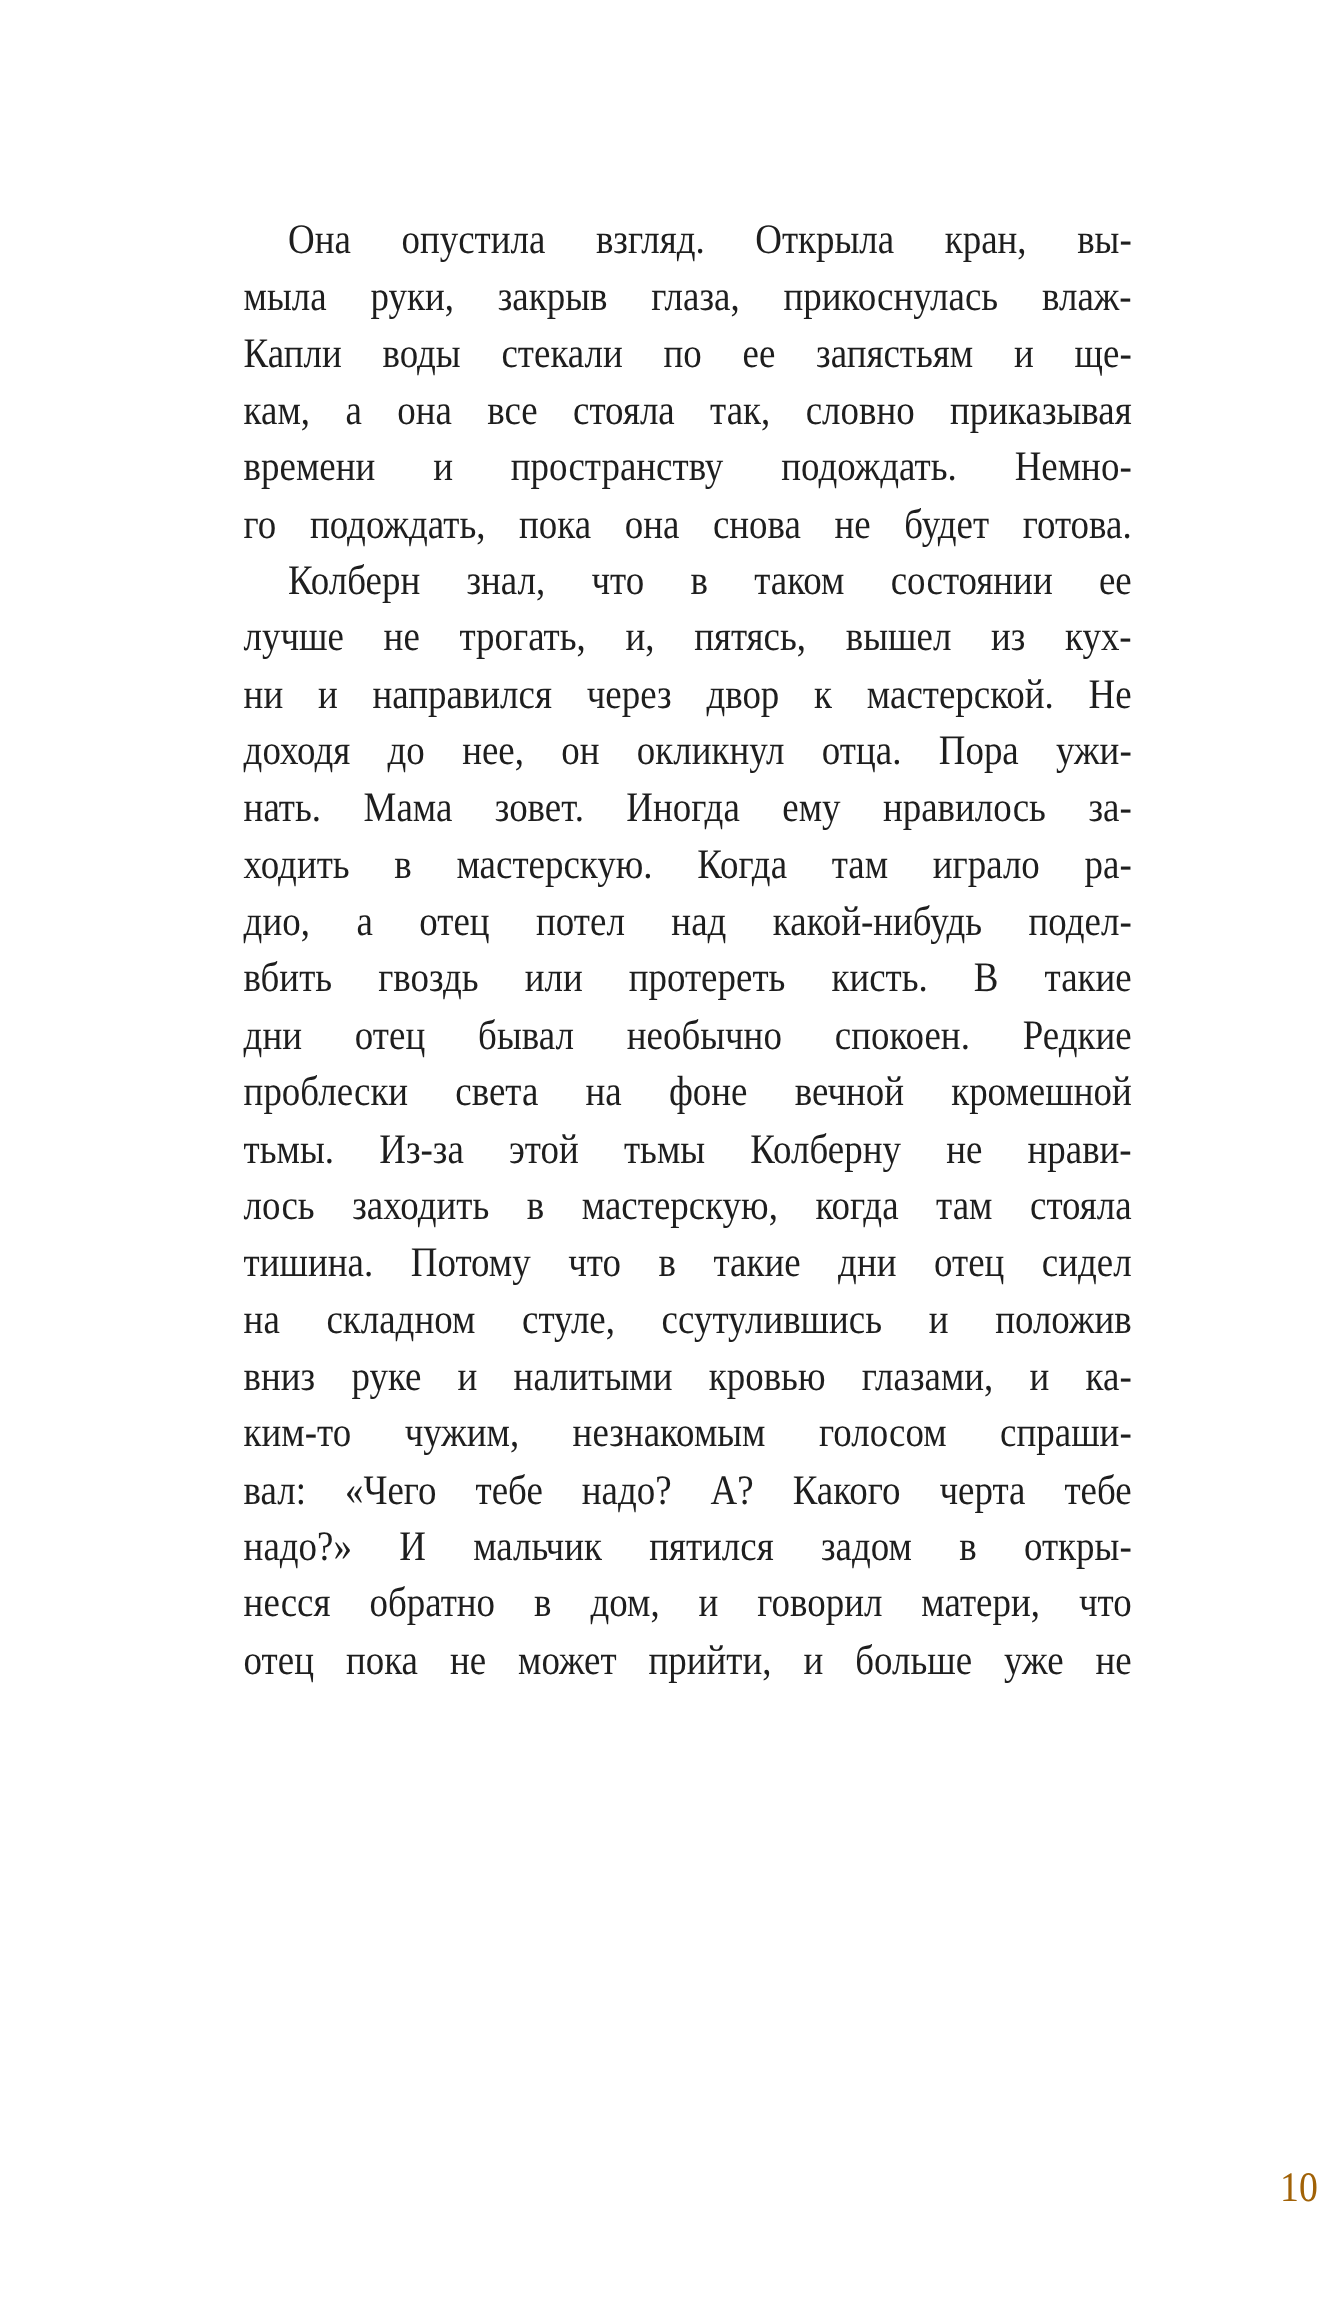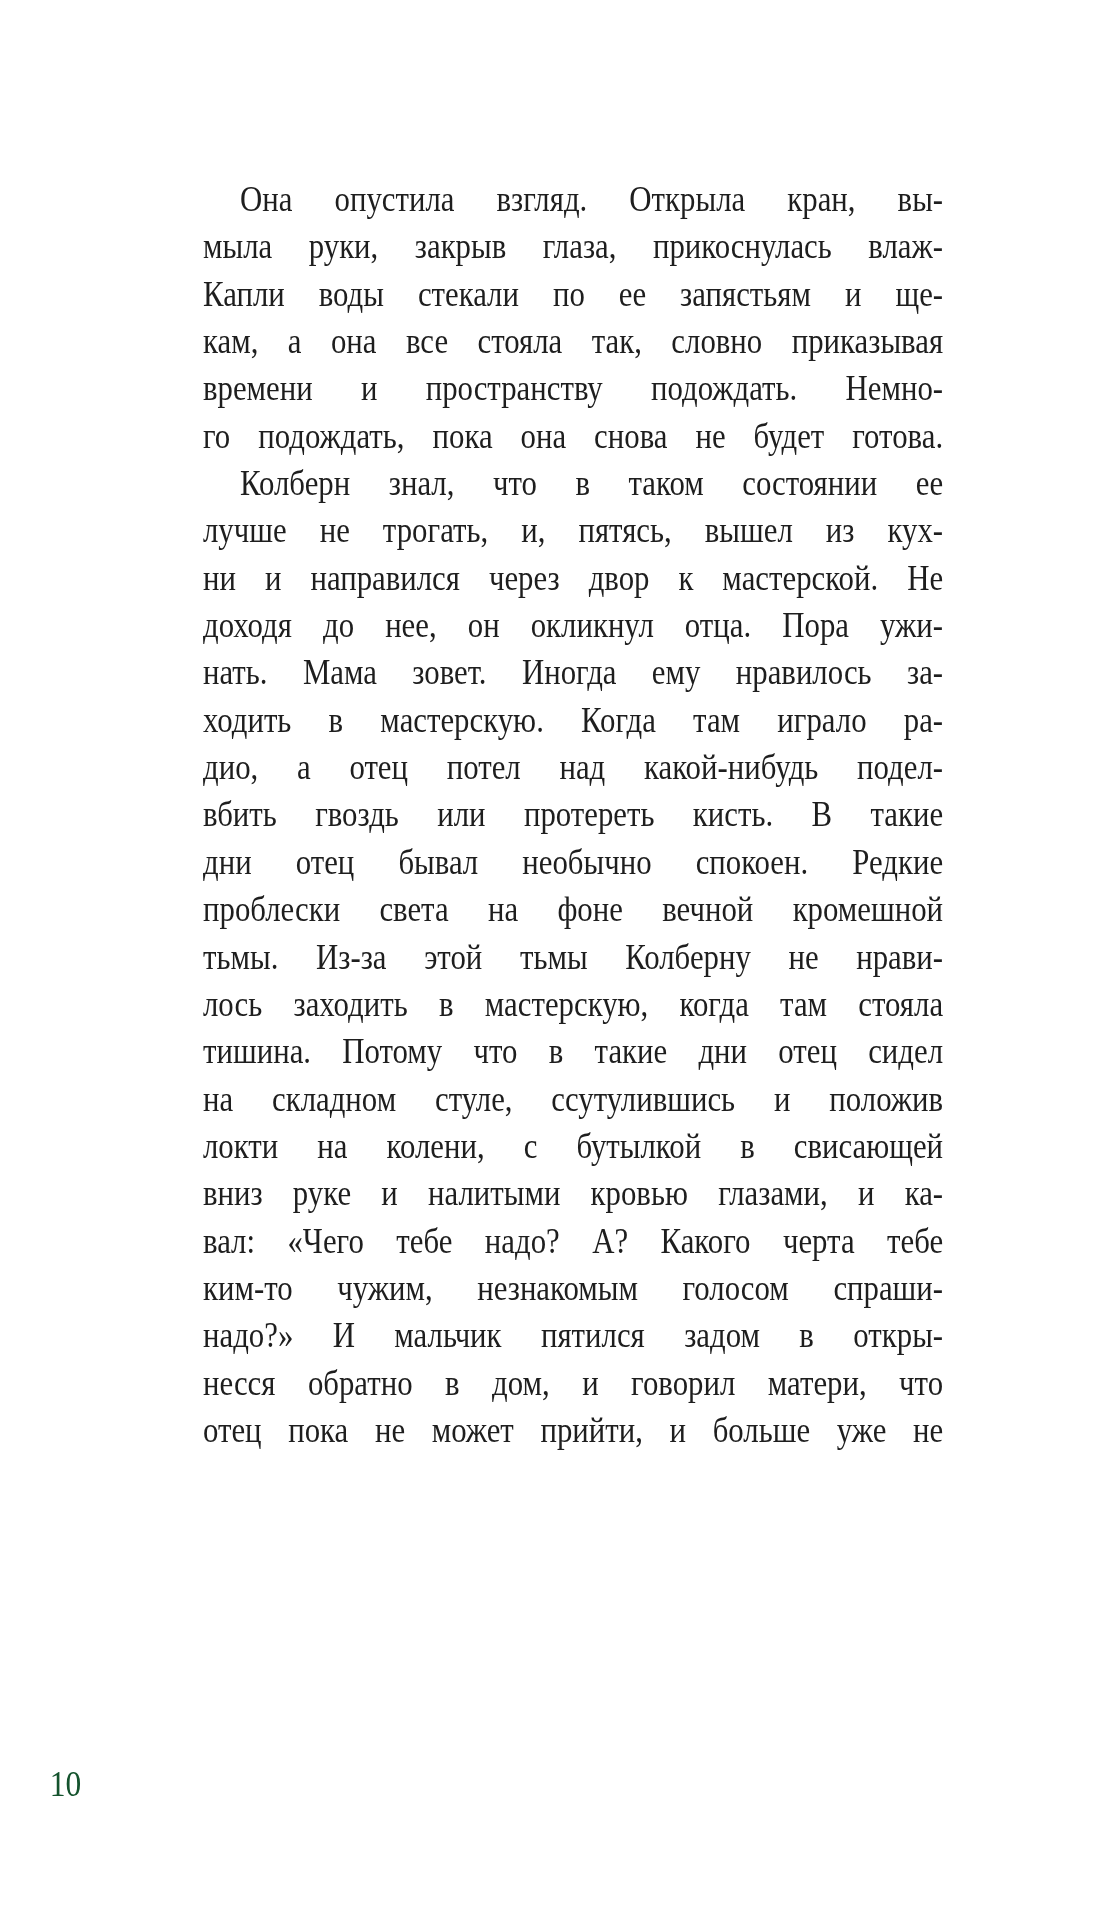--- a/index.html
+++ b/index.html
@@ -50,26 +50,26 @@
       -webkit-font-smoothing: antialiased;
     }
     .line.indent .line-inner {
       left: 37px;
       width: 799px;
     }
     .page-number {
       position: absolute;
       left: 0;
       width: 1100px;
-      top: 1761px;
-      text-align: left;
+      top: 1799px;
+      text-align: right;
       font-family: "Liberation Serif", "DejaVu Serif", serif;
       font-size: 35px;
       line-height: 47.35px;
-      color: #14532d;
+      color: #a16207;
     }
     .page-number span {
       display: inline-block;
       margin-left: 48px;
       transform: scaleX(0.9);
     }
   </style>
 </head>
 <body>
 
@@ -131,30 +131,27 @@
     <div class="line">
         <div class="line-inner">лось заходить в мастерскую, когда там стояла</div>
       </div>
     <div class="line">
         <div class="line-inner">тишина. Потому что в такие дни отец сидел</div>
       </div>
     <div class="line">
         <div class="line-inner">на складном стуле, ссутулившись и положив</div>
       </div>
     <div class="line">
-        <div class="line-inner">локти на колени, с бутылкой в свисающей</div>
-      </div>
-    <div class="line">
         <div class="line-inner">вниз руке и налитыми кровью глазами, и ка-</div>
       </div>
     <div class="line">
-        <div class="line-inner">вал: «Чего тебе надо? А? Какого черта тебе</div>
+        <div class="line-inner">ким-то чужим, незнакомым голосом спраши-</div>
       </div>
     <div class="line">
-        <div class="line-inner">ким-то чужим, незнакомым голосом спраши-</div>
+        <div class="line-inner">вал: «Чего тебе надо? А? Какого черта тебе</div>
       </div>
     <div class="line">
         <div class="line-inner">надо?» И мальчик пятился задом в откры-</div>
       </div>
     <div class="line">
         <div class="line-inner">несся обратно в дом, и говорил матери, что</div>
       </div>
     <div class="line">
         <div class="line-inner">отец пока не может прийти, и больше уже не</div>
       </div>

